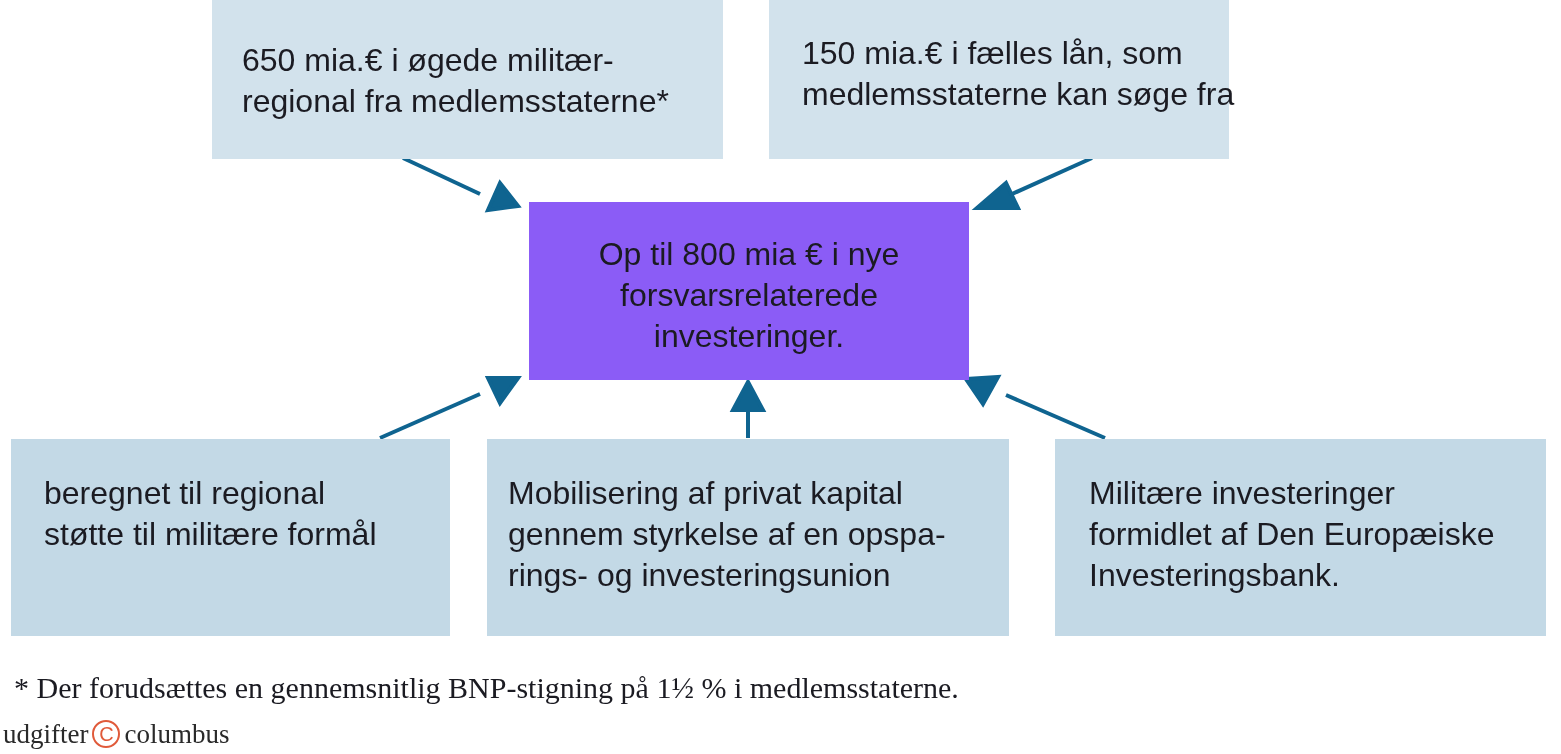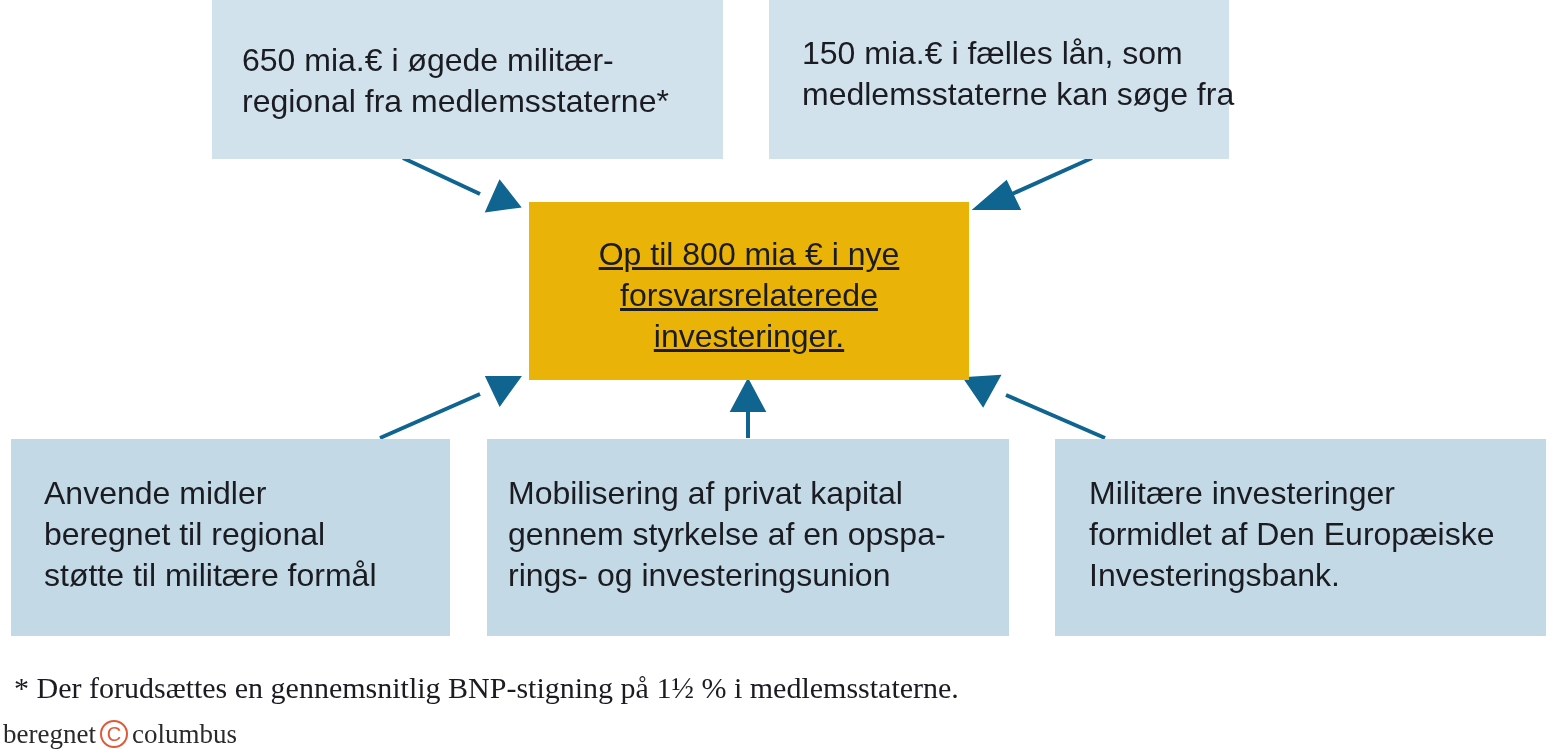--- a/index.html
+++ b/index.html
@@ -2,21 +2,21 @@
 <html><head>
   <meta charset="utf-8">
   <style>
     html, body { margin: 0; padding: 0; background: #ffffff; }
     body { width: 1561px; height: 754px; position: relative; overflow: hidden;
            font-family: "Liberation Sans", "DejaVu Sans", sans-serif; color: #1b1b22; }
     .box { position: absolute; box-sizing: border-box; font-size: 32px; line-height: 41px; }
     .box .line { display: block; white-space: nowrap; }
     .light { background: #d2e2ec; }
     .mid   { background: #c3d9e6; }
-    .dark  { background: #eab308; text-decoration: underline; }
+    .dark  { background: #8b5cf6; }
     #box-top-left  { left: 212px; top: 0px;   width: 511px; height: 159px; padding: 40px 0 0 30px; }
     #box-top-right { left: 769px; top: 0px;   width: 460px; height: 159px; padding: 33px 0 0 33px; }
     #box-center    { left: 529px; top: 202px; width: 440px; height: 178px; padding: 32px 0 0 0; text-align: center; }
     #box-bl        { left: 11px;  top: 439px; width: 439px; height: 197px; padding: 34px 0 0 33px; }
     #box-bm        { left: 487px; top: 439px; width: 522px; height: 197px; padding: 34px 0 0 21px; }
     #box-br        { left: 1055px; top: 439px; width: 491px; height: 197px; padding: 34px 15px 0 34px; }
     #footnote { position: absolute; left: 14px; top: 670px; font-size: 30px; line-height: 36px; white-space: nowrap; font-family: Liberation Serif, serif; }
     #logo { position: absolute; left: 3px; top: 717px; font-family: "Liberation Serif", "DejaVu Serif", serif;
             font-size: 27px; line-height: 34px; color: #2a2a2a; white-space: nowrap; display: flex; align-items: center; }
     #logo .c-icon { display: inline-block; width: 24px; height: 24px; border: 2px solid #e05a3a; border-radius: 50%;
@@ -57,36 +57,35 @@
   <span class="line">medlemsstaterne kan søge fra</span>
 </div>
 
 <div id="box-center" class="box dark">
   <span class="line">Op til 800 mia € i nye</span>
   <span class="line">forsvarsrelaterede</span>
   <span class="line">investeringer.</span>
 </div>
 
 <div id="box-bl" class="box mid">
-  <span class="line">Anvende midler</span>
   <span class="line">beregnet til regional</span>
   <span class="line">støtte til militære formål</span>
 </div>
 
 <div id="box-bm" class="box mid">
   <span class="line">Mobilisering af privat kapital</span>
   <span class="line">gennem styrkelse af en opspa-</span>
   <span class="line">rings- og investeringsunion</span>
 </div>
 
 <div id="box-br" class="box mid">
   <span class="line">Militære investeringer</span>
   <span class="line">formidlet af Den Europæiske</span>
   <span class="line">Investeringsbank.</span>
 </div>
 
 <div id="footnote">* Der forudsættes en gennemsnitlig BNP-stigning på 1½ % i medlemsstaterne.</div>
 
 <div id="logo">
-  <span>beregnet</span>
+  <span>udgifter</span>
   <span class="c-icon">C</span>
   <span>columbus</span>
 </div>
 
 </body></html>

